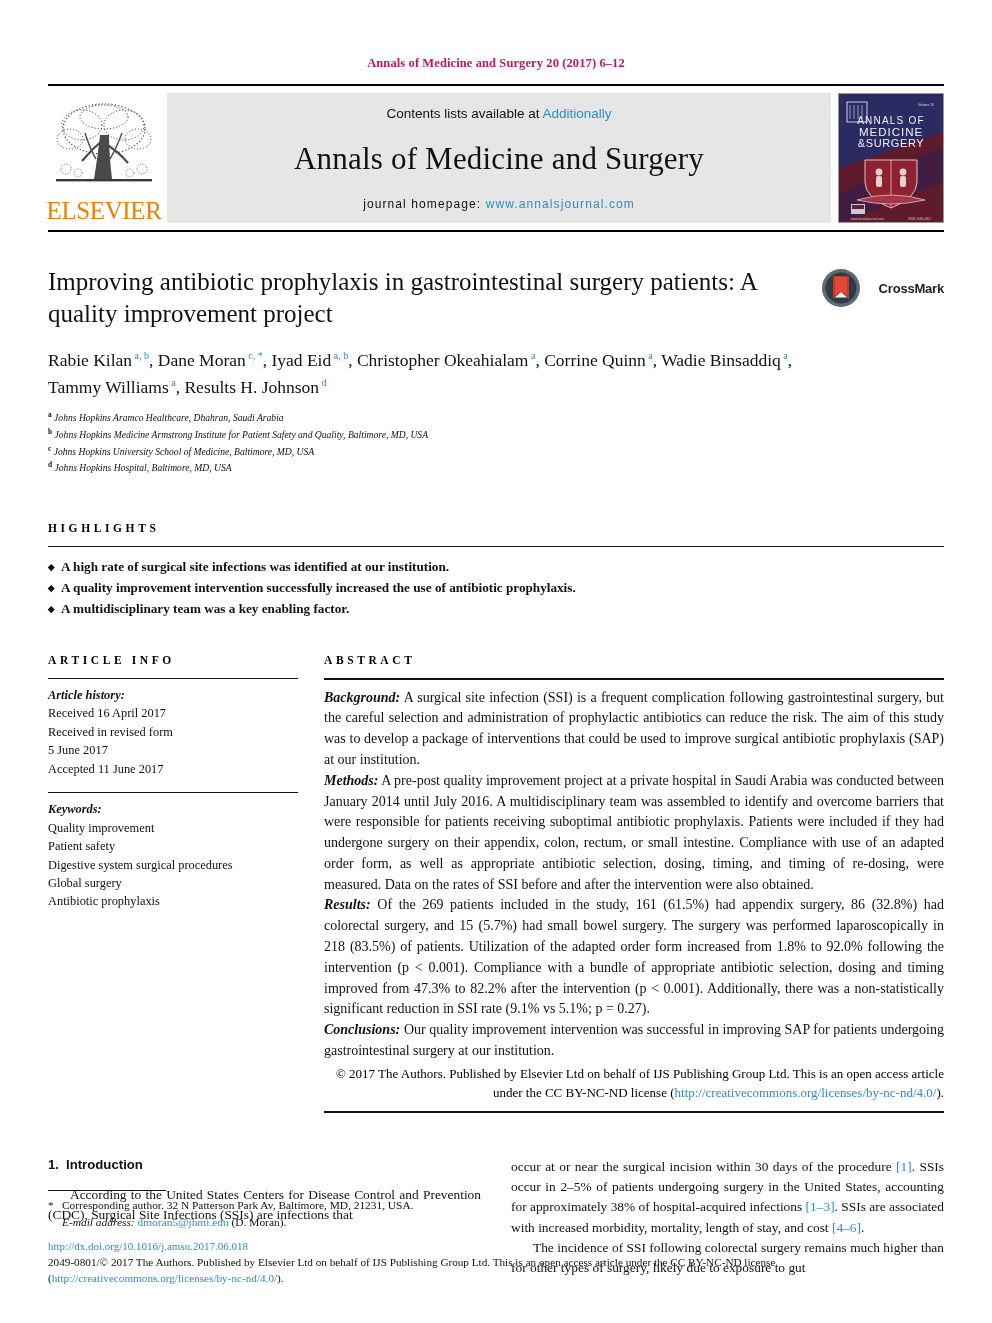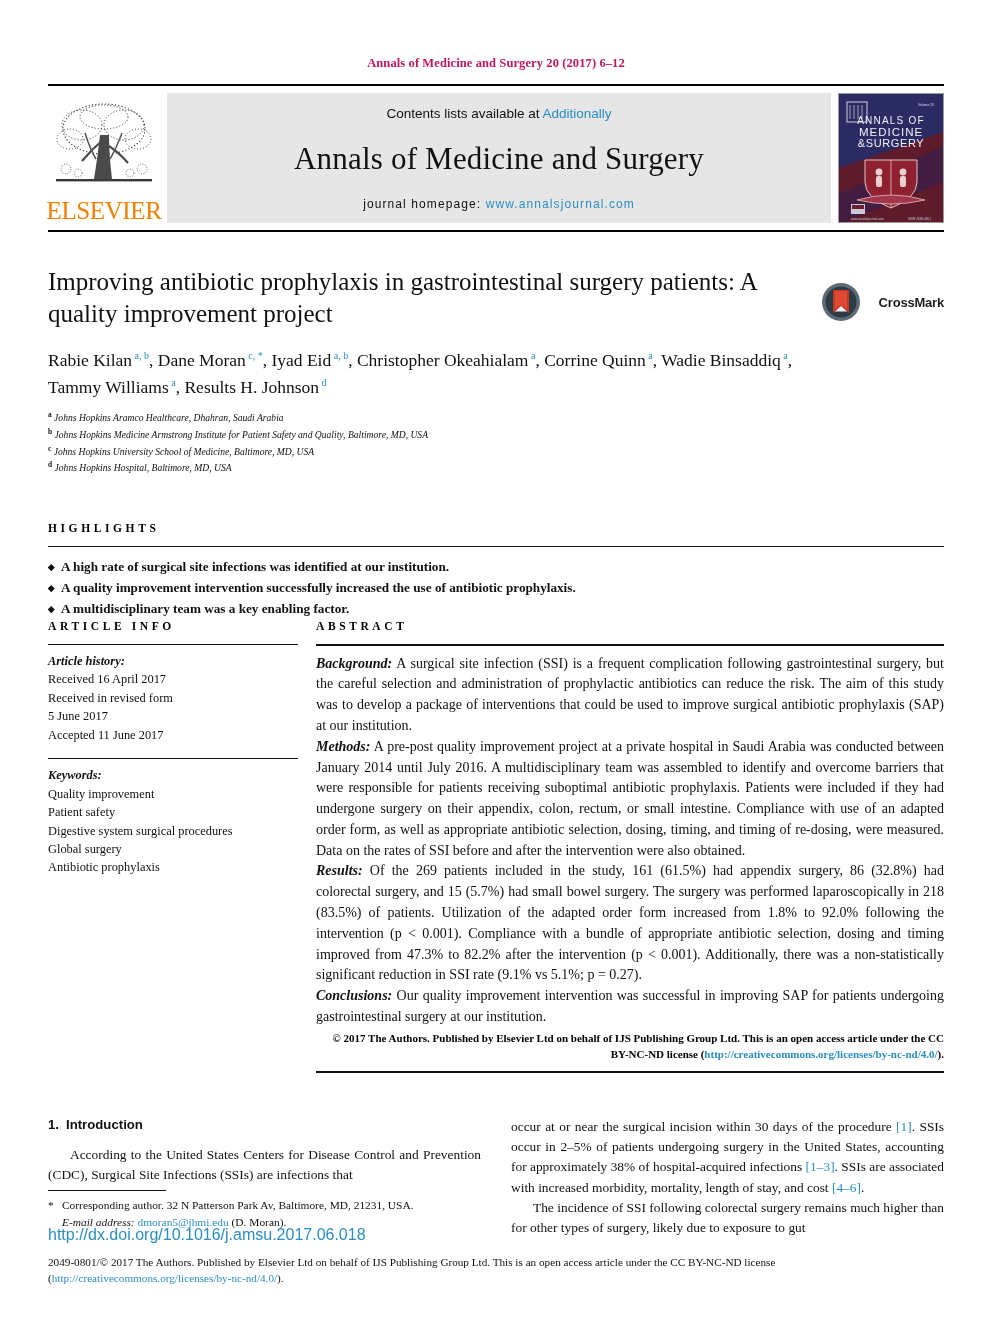--- a/index.html
+++ b/index.html
@@ -126,21 +126,21 @@
     font-style: italic;
     font-size: 9.6px;
     line-height: 1.62;
     color: #111;
   }
   .affils sup { font-style: normal; font-weight: bold; font-size: 7.4px; }
 
   .crossmark {
     position: absolute;
     right: 0;
-    top: 16px;
+    top: 2px;
     display: flex;
     align-items: center;
     gap: 18px;
     justify-content: space-between;
   }
   .cm-badge { width: 40px; height: 40px; }
   .cm-word {
     font-family: "Liberation Sans", sans-serif;
     font-weight: bold;
     font-size: 13px;
@@ -175,22 +175,23 @@
     left: 1px;
     top: 8px;
     width: 4.5px;
     height: 4.5px;
     background: #111;
     transform: rotate(45deg);
   }
 
   
   .info-abstract {
-    display: flex;
-    gap: 18px;
+    margin-top: 34px;
+    display: flex;
+    gap: 26px;
   }
   .col-info { flex: 0 0 250px; width: 250px; }
   .col-abstract { flex: 1 1 auto; }
 
   .info-rule { margin-top: 12px; border-top: 1.6px solid #111; }
   .info-body {
     margin-top: 7px;
     font-family: "Liberation Serif", serif;
     font-size: 12.4px;
     line-height: 1.49;
@@ -208,23 +209,22 @@
     line-height: 1.485;
     text-align: justify;
     color: #111;
   }
   .abs-body p { margin: 0; }
   .abs-body .lead { font-style: italic; font-weight: bold; }
   .copyright {
     margin-top: 2px;
     text-align: right;
     font-family: "Liberation Serif", serif;
-    font-size: 11px;
+    font-size: 13px;
     line-height: 1.48;
-    font-weight: bold;
   }
   .copyright a, .abs-body a { color: #2a8ec4; text-decoration: none; }
   .abs-bottom-rule { margin-top: 9px; border-top: 2.2px solid #111; }
 
   
   .body-cols {
     margin-top: 44px;
     display: flex;
     gap: 30px;
   }
@@ -269,24 +269,24 @@
   .footnote a { color: #2a8ec4; text-decoration: none; }
 
   
   .page-footer {
     position: absolute;
     left: 48px;
     right: 48px;
     bottom: 36px;
   }
   .doi-line {
-    font-family: Liberation Sans, sans-serif;
-    font-size: 16px;
+    font-family: Liberation Serif, serif;
+    font-size: 11px;
     color: #2a8ec4;
-    margin-bottom: 10px;
+    margin-bottom: 2px;
   }
   .issn-line {
     font-family: "Liberation Serif", serif;
     font-size: 11.2px;
     line-height: 1.48;
     color: #111;
   }
   .issn-line a { color: #2a8ec4; text-decoration: none; }
 </style>
 </head>

